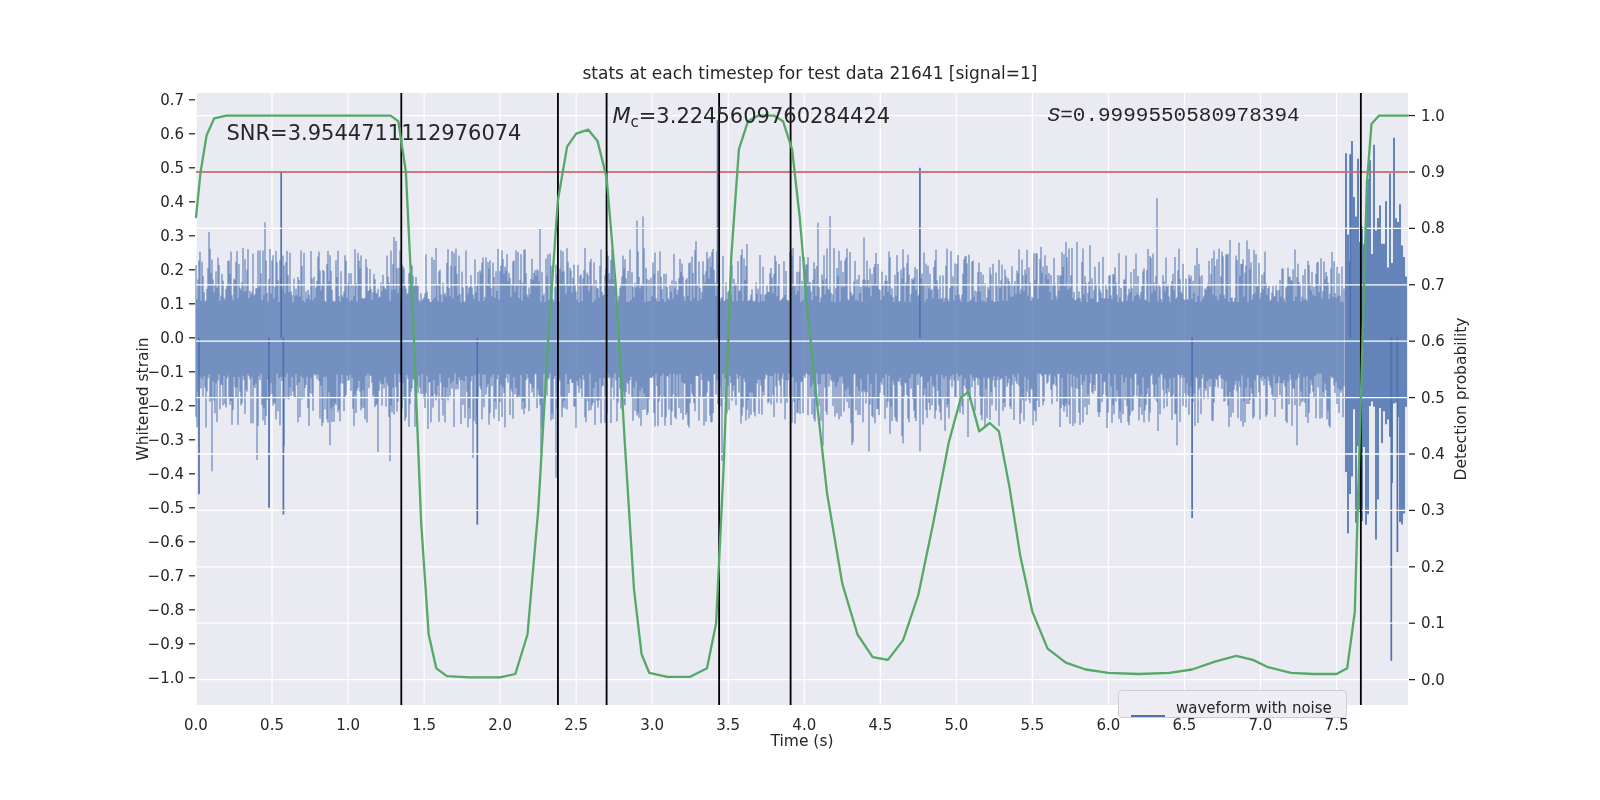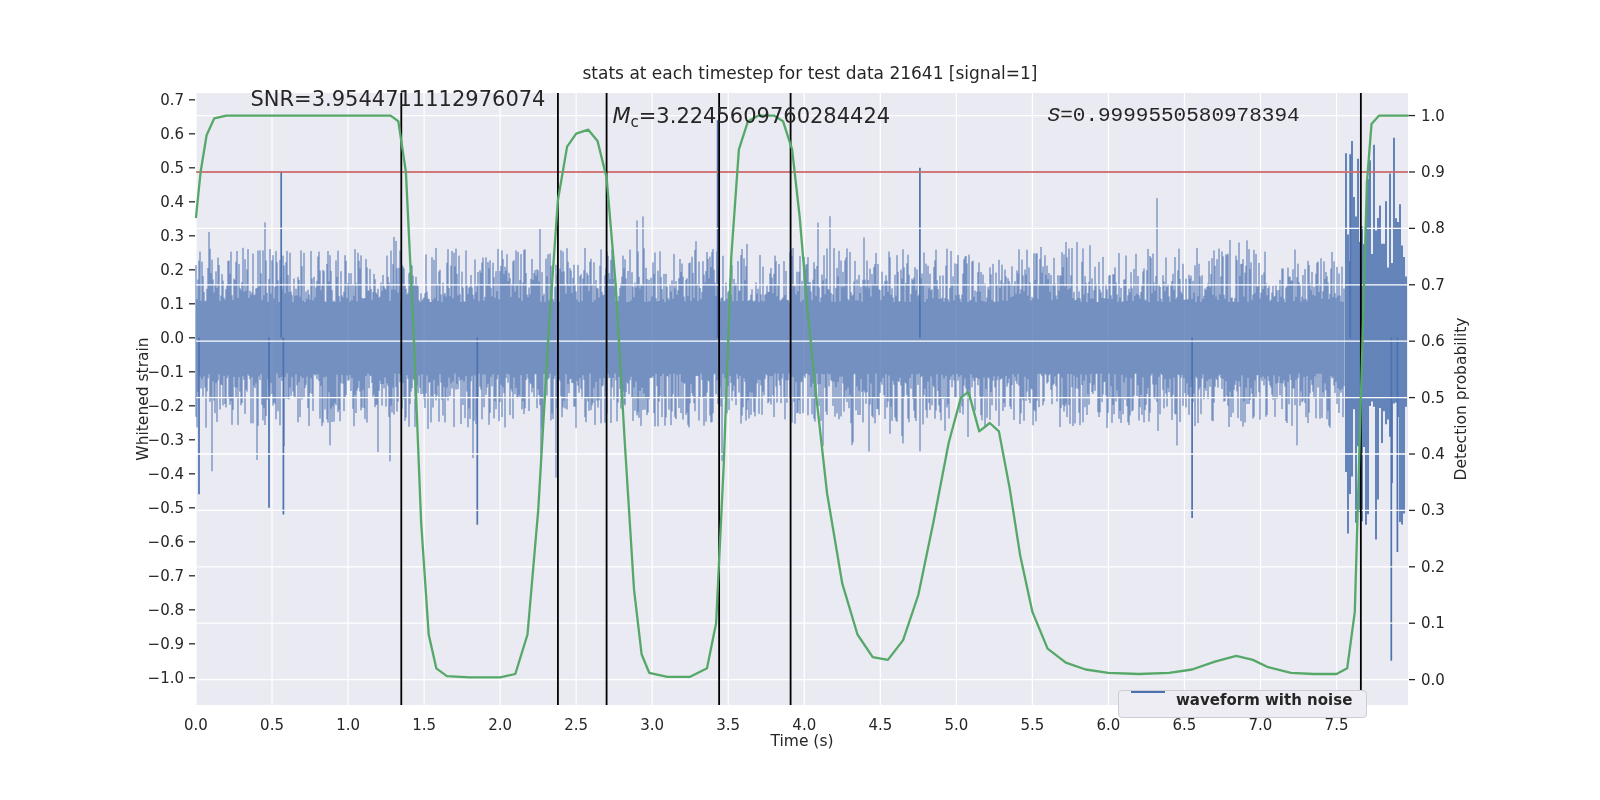--- a/index.html
+++ b/index.html
@@ -9,21 +9,21 @@
   .overlay{position:absolute;pointer-events:none;white-space:nowrap;color:#262626;}
   #title{top:63px;left:810px;transform:translateX(-50%);font-size:17px;}
   #xlabel{top:732px;left:802px;transform:translateX(-50%);font-size:15.5px;text-align:center;}
   #ylabel-left{left:143px;top:399px;transform:translate(-50%,-50%) rotate(-90deg);font-size:15.5px;}
   #ylabel-right{left:1461px;top:399px;transform:translate(-50%,-50%) rotate(-90deg);font-size:15.5px;}
   .annot{position:absolute;font-size:21px;color:#262626;}
   .annot .sub{font-size:15px;vertical-align:-4px;}
   .annot .pfx.it{font-style:italic;}
   #legend{position:absolute;left:1118px;top:690px;height:26px;padding:0 14px 0 12px;
           background:#ededf3;border:1.2px solid #ccccd6;border-radius:4px;
-          display:flex;align-items:flex-start;font-size:15px;color:#262626;font-weight:bold;}
+          display:flex;align-items:flex-end;font-size:15px;color:#262626;}
   #legend .sample{display:inline-block;width:34px;height:0;border-top:2.4px solid #4c72b0;margin-right:11px;}
 </style>
 </head>
 <body>
 
 <div id="figure">
   <svg id="chart-svg" width="1600" height="800" viewBox="0 0 1600 800" xmlns="http://www.w3.org/2000/svg">
       <rect x="196" y="93" width="1212" height="612" fill="#eaeaf2"></rect>
       <line x1="196" x2="196" y1="93" y2="705" stroke="#ffffff" stroke-width="1.2"></line>
       <line x1="272.03513174404014" x2="272.03513174404014" y1="93" y2="705" stroke="#ffffff" stroke-width="1.2"></line>
@@ -137,21 +137,21 @@
       <text fill="#262626" font-size="15px" font-family="&quot;DejaVu Sans&quot;, sans-serif" x="1184.456712672522" y="730" text-anchor="middle">6.5</text>
       <text fill="#262626" font-size="15px" font-family="&quot;DejaVu Sans&quot;, sans-serif" x="1260.4918444165621" y="730" text-anchor="middle">7.0</text>
       <text fill="#262626" font-size="15px" font-family="&quot;DejaVu Sans&quot;, sans-serif" x="1336.5269761606023" y="730" text-anchor="middle">7.5</text>
     </svg>
 
   <div id="title" class="overlay">stats at each timestep for test data 21641 [signal=1]</div>
   <div id="xlabel" class="overlay">Time (s)</div>
   <div id="ylabel-left" class="overlay">Whitened strain</div>
   <div id="ylabel-right" class="overlay">Detection probability</div>
 
-  <div class="annot overlay" id="annot-0" style="left: 226.414px; top: 87px; margin-left: 24px;"><span class="pfx">SNR</span><span class="sub"></span><span>=</span><span>3.9544711112976074</span></div>
+  <div class="annot overlay" id="annot-0" style="left: 226.414px; top: 121px;"><span class="pfx">SNR</span><span class="sub"></span><span>=</span><span>3.9544711112976074</span></div>
   <div class="annot overlay" id="annot-1" style="left: 591.383px; top: 103.8px; margin-left: 21px;"><span class="pfx it">M</span><span class="sub">c</span><span>=</span><span>3.2245609760284424</span></div>
   <div class="annot overlay" id="annot-2" style="left: 1047.59px; top: 103.8px; font-family: Liberation Mono, monospace;"><span class="pfx it">S</span><span class="sub"></span><span>=</span><span>0.9999550580978394</span></div>
 
   <div id="legend">
     <span class="sample"></span>
     <span>waveform with noise</span>
   </div>
 </div>
 
 </body></html>

